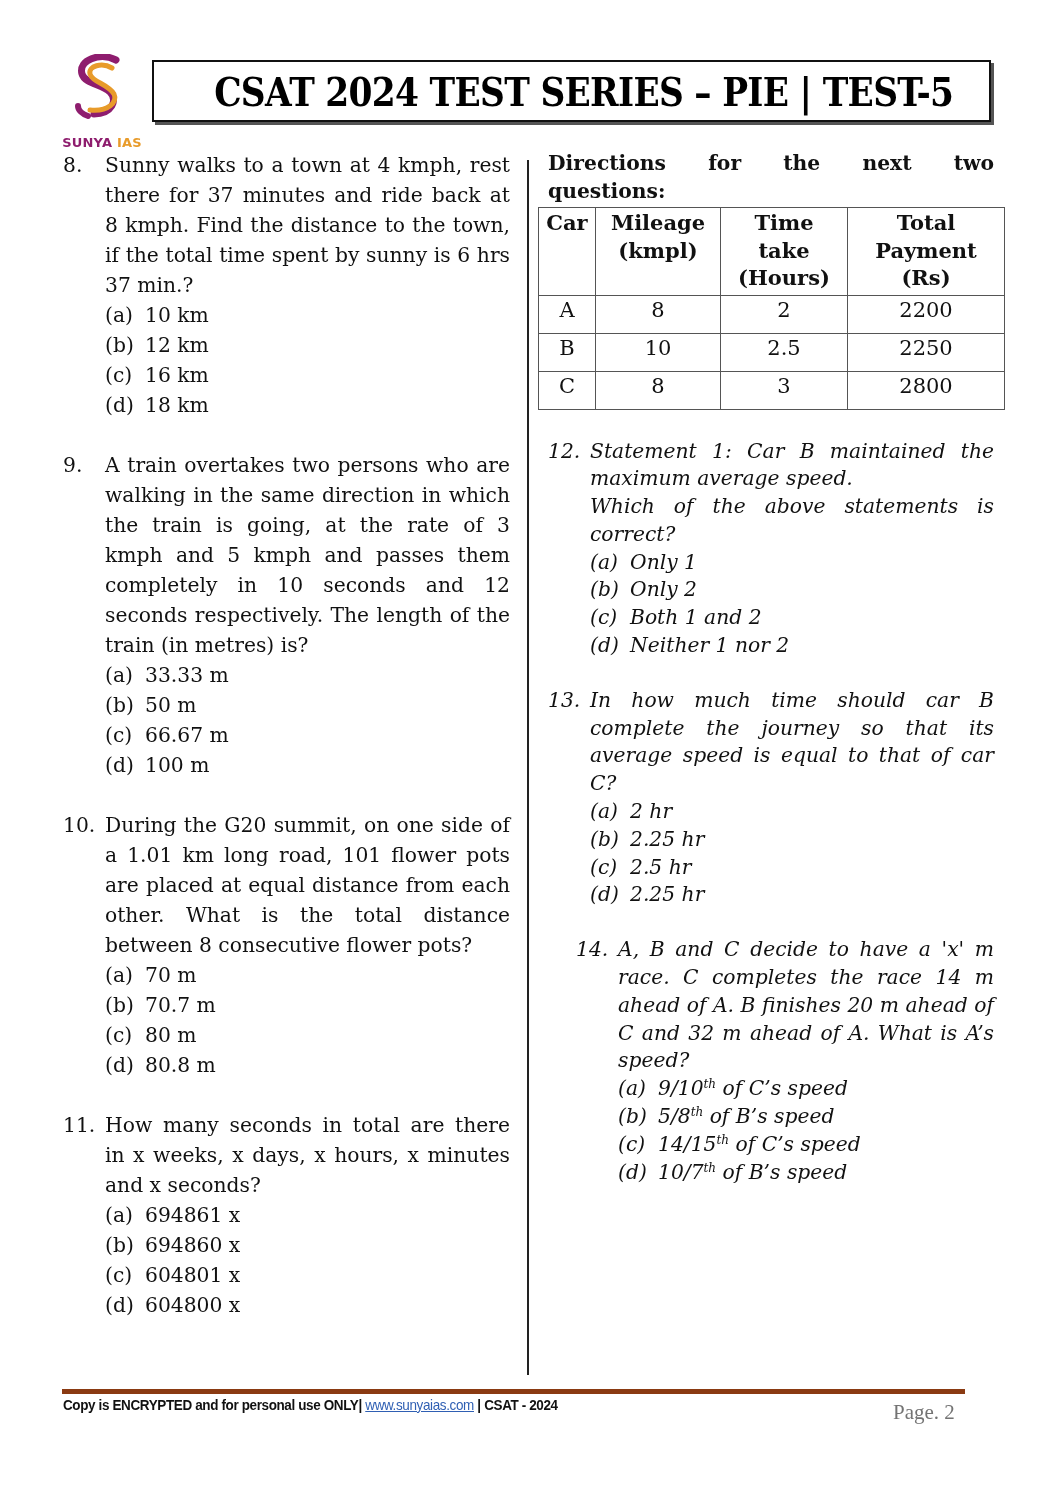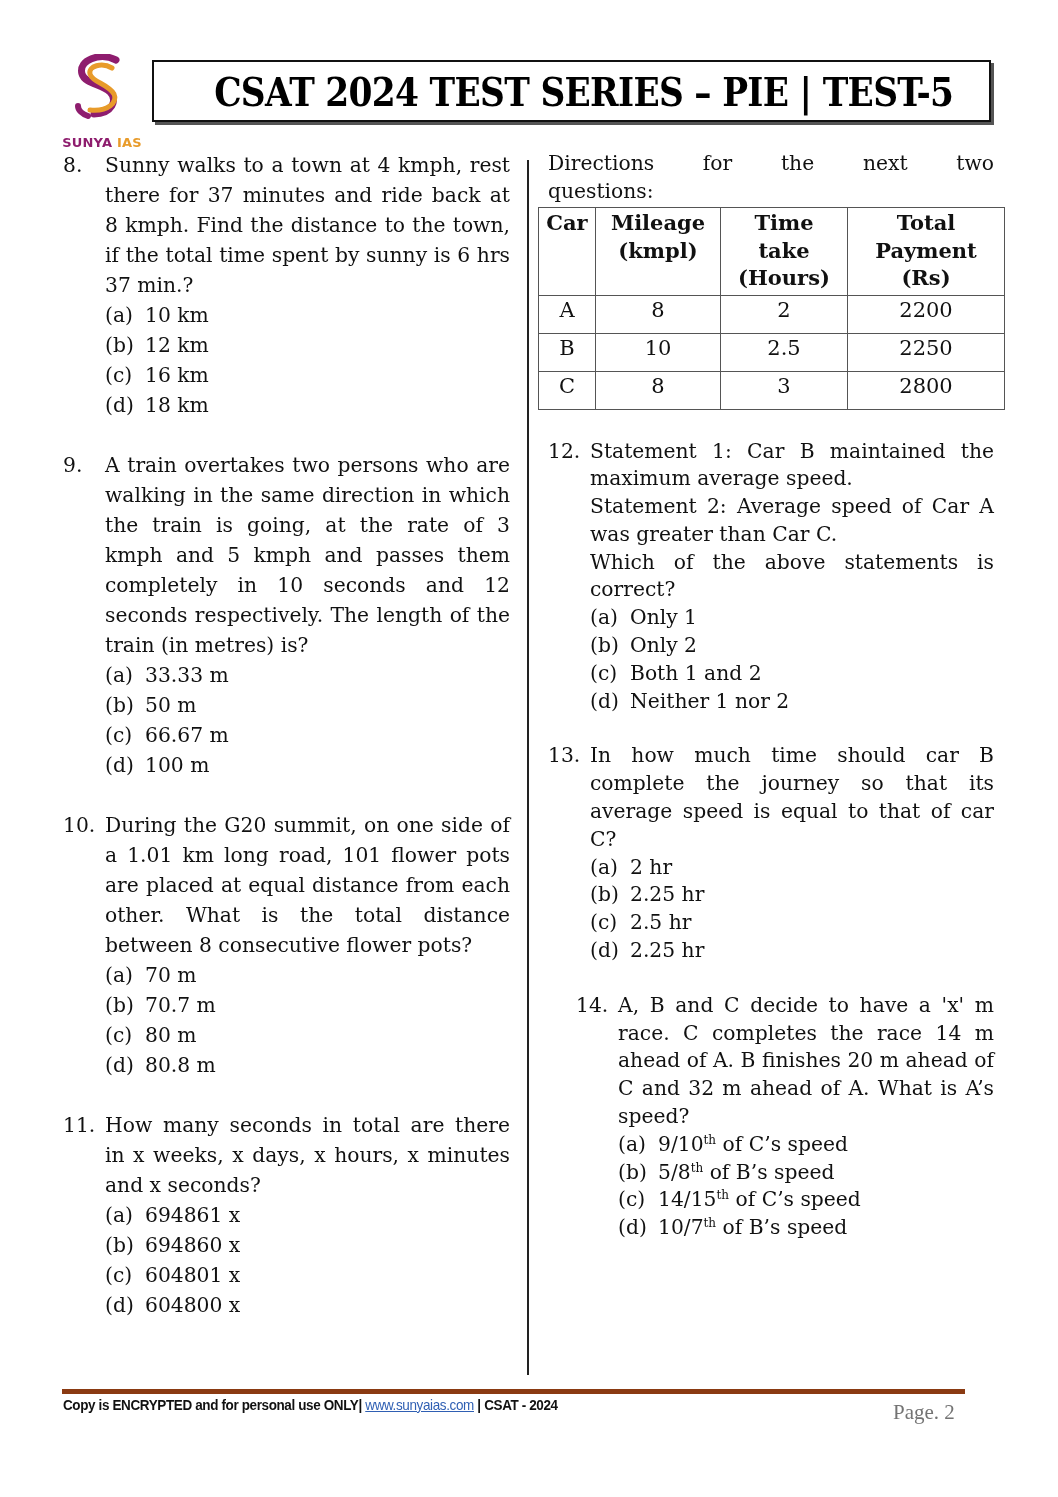--- a/index.html
+++ b/index.html
@@ -25,29 +25,29 @@
   
   .col { position: absolute; top: 150px; }
   .col-left { left: 63px; width: 447px; }
   .col-right { left: 548px; width: 446px; }
 
   .q { position: relative; font-size: 20.3px; }
   .q .num { position: absolute; left: 0; top: 0; }
   .q .body { margin-left: 42px; }
   .q .stem { text-align: justify; text-align-last: left; }
   .col-left .q { line-height: 30px; }
-  .col-right .q { line-height: 27.8px; }
+  .col-right .q { line-height: 27.8px; font-style: italic; }
   .opts { list-style: none; margin: 0; padding: 0; }
   .opt { display: flex; }
   .opt .lbl { width: 40px; flex: none; }
   sup { font-size: 12px; line-height: 0; vertical-align: 7px; }
   .stem-line { text-align: justify; text-align-last: left; }
 
   .directions { font-size: 20.3px; line-height: 27.5px; }
-  .dir-head { font-weight: normal; text-align: justify; text-align-last: left; }
+  .dir-head { font-weight: bold; text-align: justify; text-align-last: left; }
   .dir-head .h1 { display: flex; justify-content: space-between; }
   .dir-text { text-align: justify; }
 
   table.data { border-collapse: collapse; width: 467px; margin-left: -10px; margin-top: 2px;
                font-size: 21px; line-height: 27.5px; }
   table.data th, table.data td { border: 1.5px solid #555; text-align: center; padding: 0 4px; }
   table.data th { font-weight: bold; vertical-align: top; padding-top: 1px; padding-bottom: 3px; }
   table.data td { height: 36px; vertical-align: top; padding-top: 1px; }
 
   
@@ -220,21 +220,20 @@
         <td>3</td>
         <td>2800</td>
       </tr>
     </tbody>
   </table>
 
   <div class="q" style="margin-top:28px;">
     <span class="num">12.</span>
     <div class="body">
       <div class="stem-line">Statement 1: Car B maintained the maximum average speed.</div>
-      <div class="stem-line">Statement 2: Average speed of Car A was greater than Car C.</div>
       <div class="stem-line">Which of the above statements is correct?</div>
       <ul class="opts">
         <li class="opt">
             <span class="lbl">(a)</span>
             <span>Only 1</span>
           </li>
         <li class="opt">
             <span class="lbl">(b)</span>
             <span>Only 2</span>
           </li>

